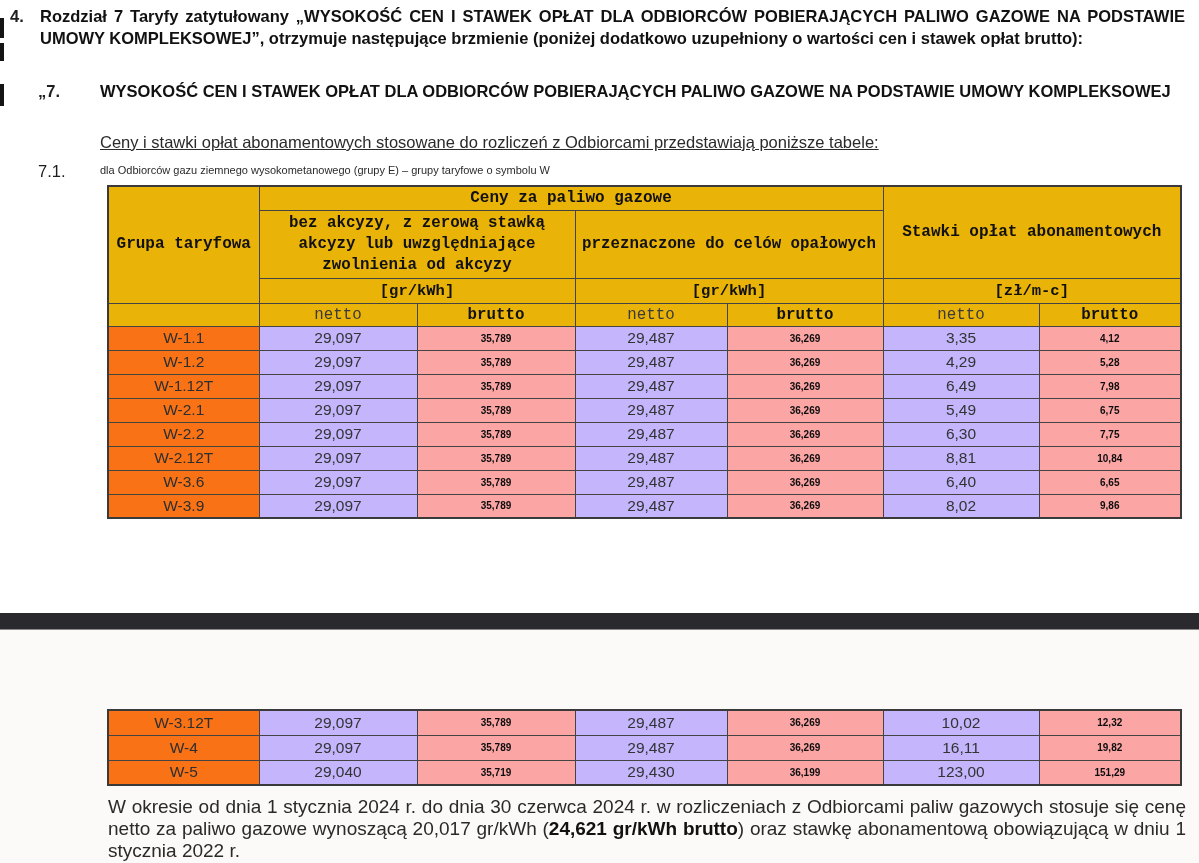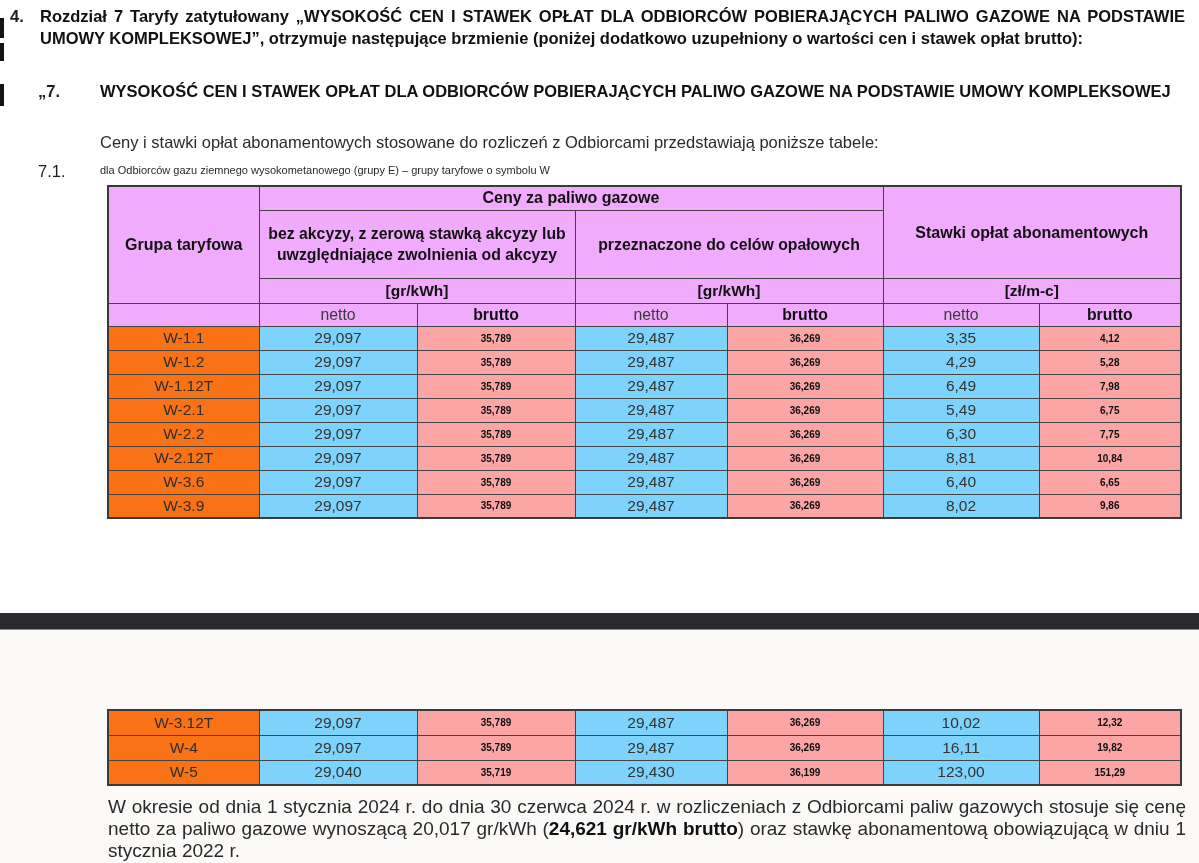--- a/index.html
+++ b/index.html
@@ -17,52 +17,52 @@
   .bold { font-weight:bold; }
 
   #item4 { top:5px; left:10px; width:1175px; }
   #item4 .num { width:30px; font-weight:bold; }
   #item4 .txt { width:1145px; text-align:justify; font-weight:bold; font-size:16.5px; line-height:22px; color:#111; }
 
   #item7 { top:80px; left:38px; width:1147px; }
   #item7 .num { width:62px; font-weight:bold; }
   #item7 .txt { width:1085px; font-weight:bold; font-size:16.5px; line-height:22px; color:#111; }
 
-  #para-intro { top:132px; left:100px; width:1085px; font-size:16.5px; line-height:21px; color:#2a2a2a; }
+  #para-intro { top:132px; left:100px; width:1085px; font-size:16.5px; line-height:21px; color:#2a2a2a;text-decoration:underline; }
 
   #item71 { top:160px; left:38px; width:1147px; }
   #item71 .num { width:62px; }
   #item71 .txt { width:1085px; font-size:11px; line-height:21px; color:#2a2a2a; }
 
   table.tariff { border-collapse:collapse; table-layout:fixed; width:1073px; }
   table.tariff th, table.tariff td {
     border:1px solid #444;
     text-align:center;
     vertical-align:middle;
     overflow:hidden;
     padding:0 2px;
   }
   table.tariff { border:2px solid #3a3a3a; }
 
   #table1 { top:185px; left:107px; }
   #table2 { top:709px; left:107px; }
 
-  .hc { background:#f0abfc; font-weight:bold; color:#111; }
+  .hc { background:#eab308; font-weight:bold; color:#111;font-family:Liberation Mono, monospace; }
   tr.hrow-a { height:24px; }  tr.hrow-a th { font-size:16px; }
   tr.hrow-b { height:68px; }  tr.hrow-b th { font-size:15.8px; line-height:21px; }
   th.group-span { font-size:16px; line-height:21px; }
   tr.hrow-c { height:25px; }  tr.hrow-c th { font-size:15.5px; }
   tr.hrow-d { height:23px; }
   tr.hrow-d th.lbl-netto { font-weight:normal; color:#3a3a3a; font-size:15.8px; }
   tr.hrow-d th.lbl-brutto { font-weight:bold; color:#111; font-size:15.8px; }
 
   tr.drow { height:24px; }
   #table2 tr.drow { height:25px; }
   td.g { background:#f97316; font-size:15.5px; color:#2e2e2e; }
-  td.n { background:#7dd3fc; font-size:15.5px; color:#333; }
+  td.n { background:#c4b5fd; font-size:15.5px; color:#333; }
   td.b { background:#fca5a5; font-size:10px; font-weight:bold; color:#0d0d0d; }
 
   #lower-bg { top:630px; left:0; width:1199px; height:233px; background:#fbfaf8; }
   #divider-bar { top:613px; left:0; width:1199px; height:17px; background:#2a2a2e; border-bottom:1px solid #8a8a8a; }
 
   #footnote { top:796px; left:108px; width:1078px; text-align:justify; font-size:19px; line-height:22px; color:#2a2a2a; }
   #footnote .bold { color:#111; }
 
   .artifact { left:0; width:4px; background:#141414; }
   #artifact-1 { top:18px; height:20px; }

